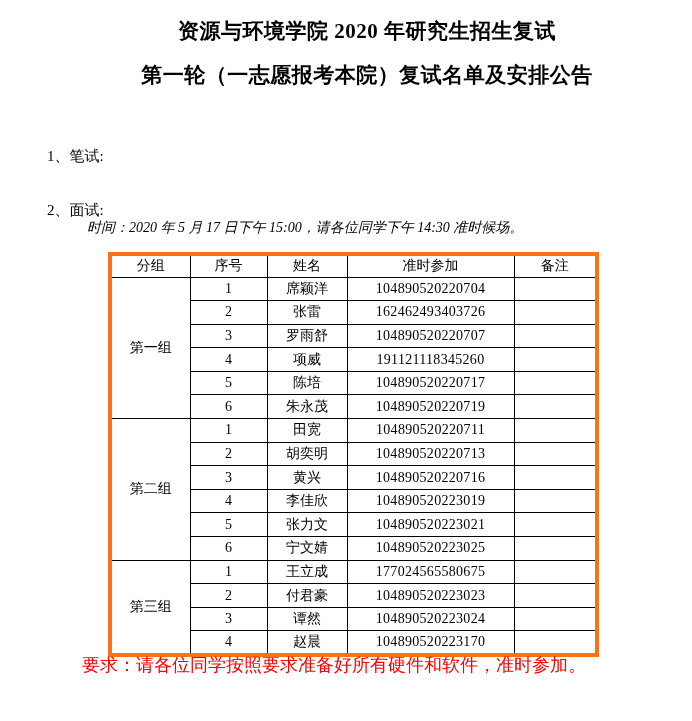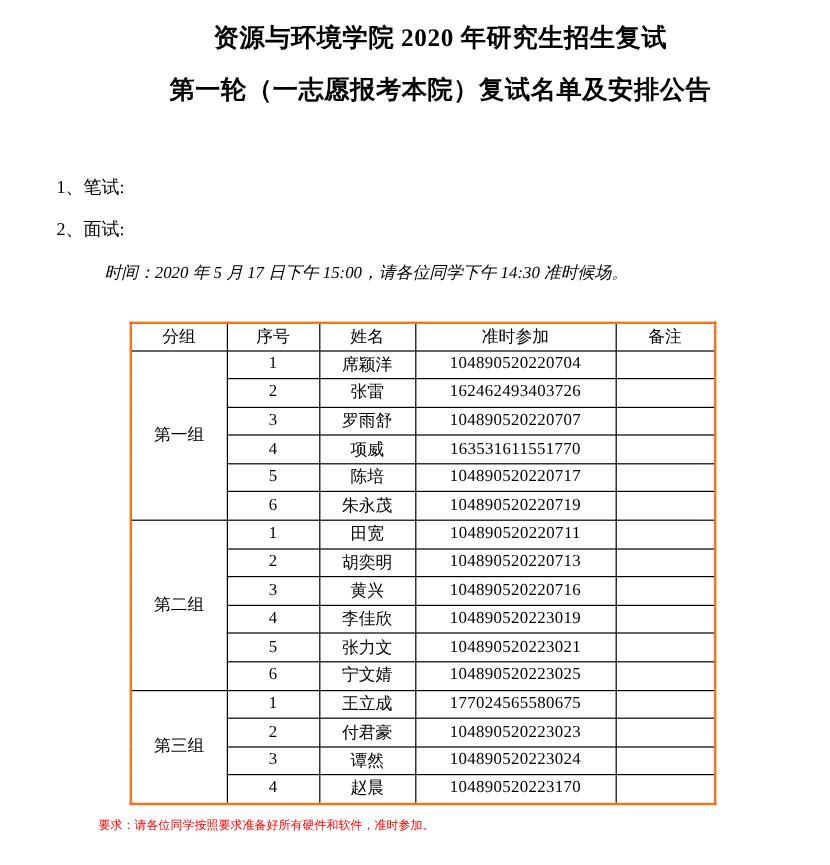--- a/index.html
+++ b/index.html
@@ -37,51 +37,51 @@
     white-space: nowrap;
   }
   .sec-detail {
     position: absolute;
     left: 87px;
     font-size: 14px;
     white-space: nowrap;
   }
   .s1 { top: 147px; }
   .d1 { top: 171px; }
-  .s2 { top: 182px; }
+  .s2 { top: 201px; }
   .d2 { top: 219px; font-style: italic; }
 
   table.roster {
     position: absolute;
-    top: 268px;
+    top: 252px;
     left: 108px;
     border-collapse: collapse;
     table-layout: fixed;
-    border: 2px solid #f97316;
+    border: 4px solid #f97316;
     font-size: 14px;
   }
   table.roster th,
   table.roster td {
     border: 1px solid #000000;
     text-align: center;
     vertical-align: middle;
     padding: 0;
     font-weight: normal;
     overflow: hidden;
     white-space: nowrap;
   }
   table.roster thead tr { height: 23px; }
   table.roster tbody tr { height: 23.6px; }
   td.id-cell { letter-spacing: 0.3px; }
 
   .note {
     position: absolute;
-    top: 681px;
+    top: 653px;
     left: 82px;
-    font-size: 10px;
+    font-size: 18px;
     color: #ff0000;
     white-space: nowrap;
   }
 </style>
 </head>
 <body>
 
 <div class="page">
 
   <div class="title-line title-line1">资源与环境学院 2020 年研究生招生复试</div>
@@ -126,21 +126,21 @@
       </tr>
       <tr>
         <td>3</td>
         <td>罗雨舒</td>
         <td class="id-cell">104890520220707</td>
         <td></td>
       </tr>
       <tr>
         <td>4</td>
         <td>项威</td>
-        <td class="id-cell">163531611551770</td>
+        <td class="id-cell">191121118345260</td>
         <td></td>
       </tr>
       <tr>
         <td>5</td>
         <td>陈培</td>
         <td class="id-cell">104890520220717</td>
         <td></td>
       </tr>
       <tr>
         <td>6</td>

